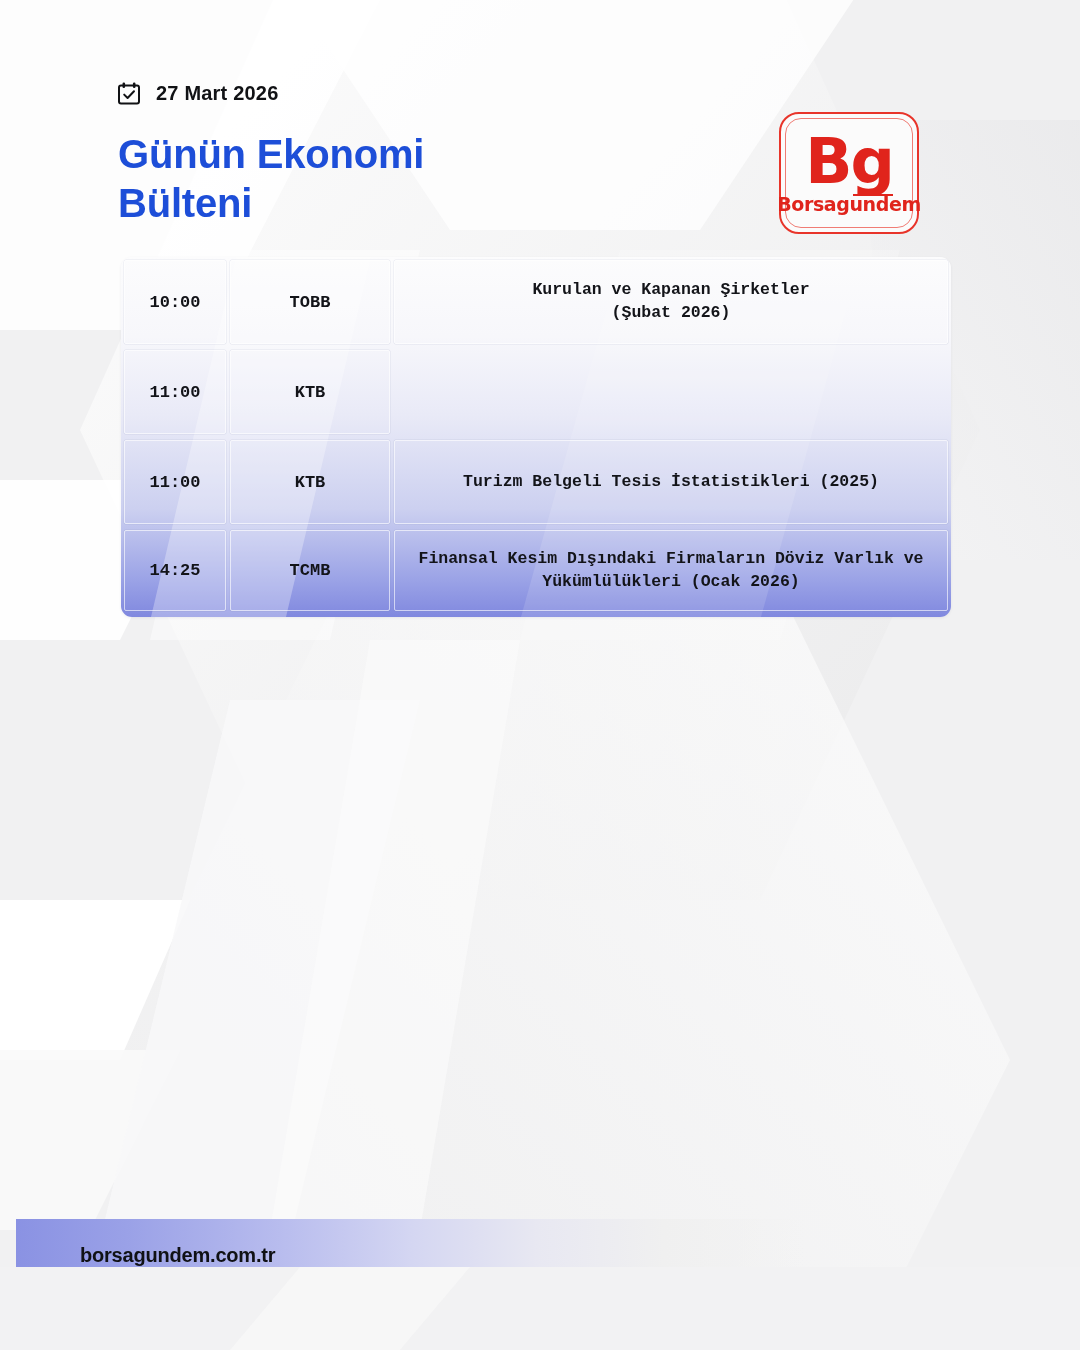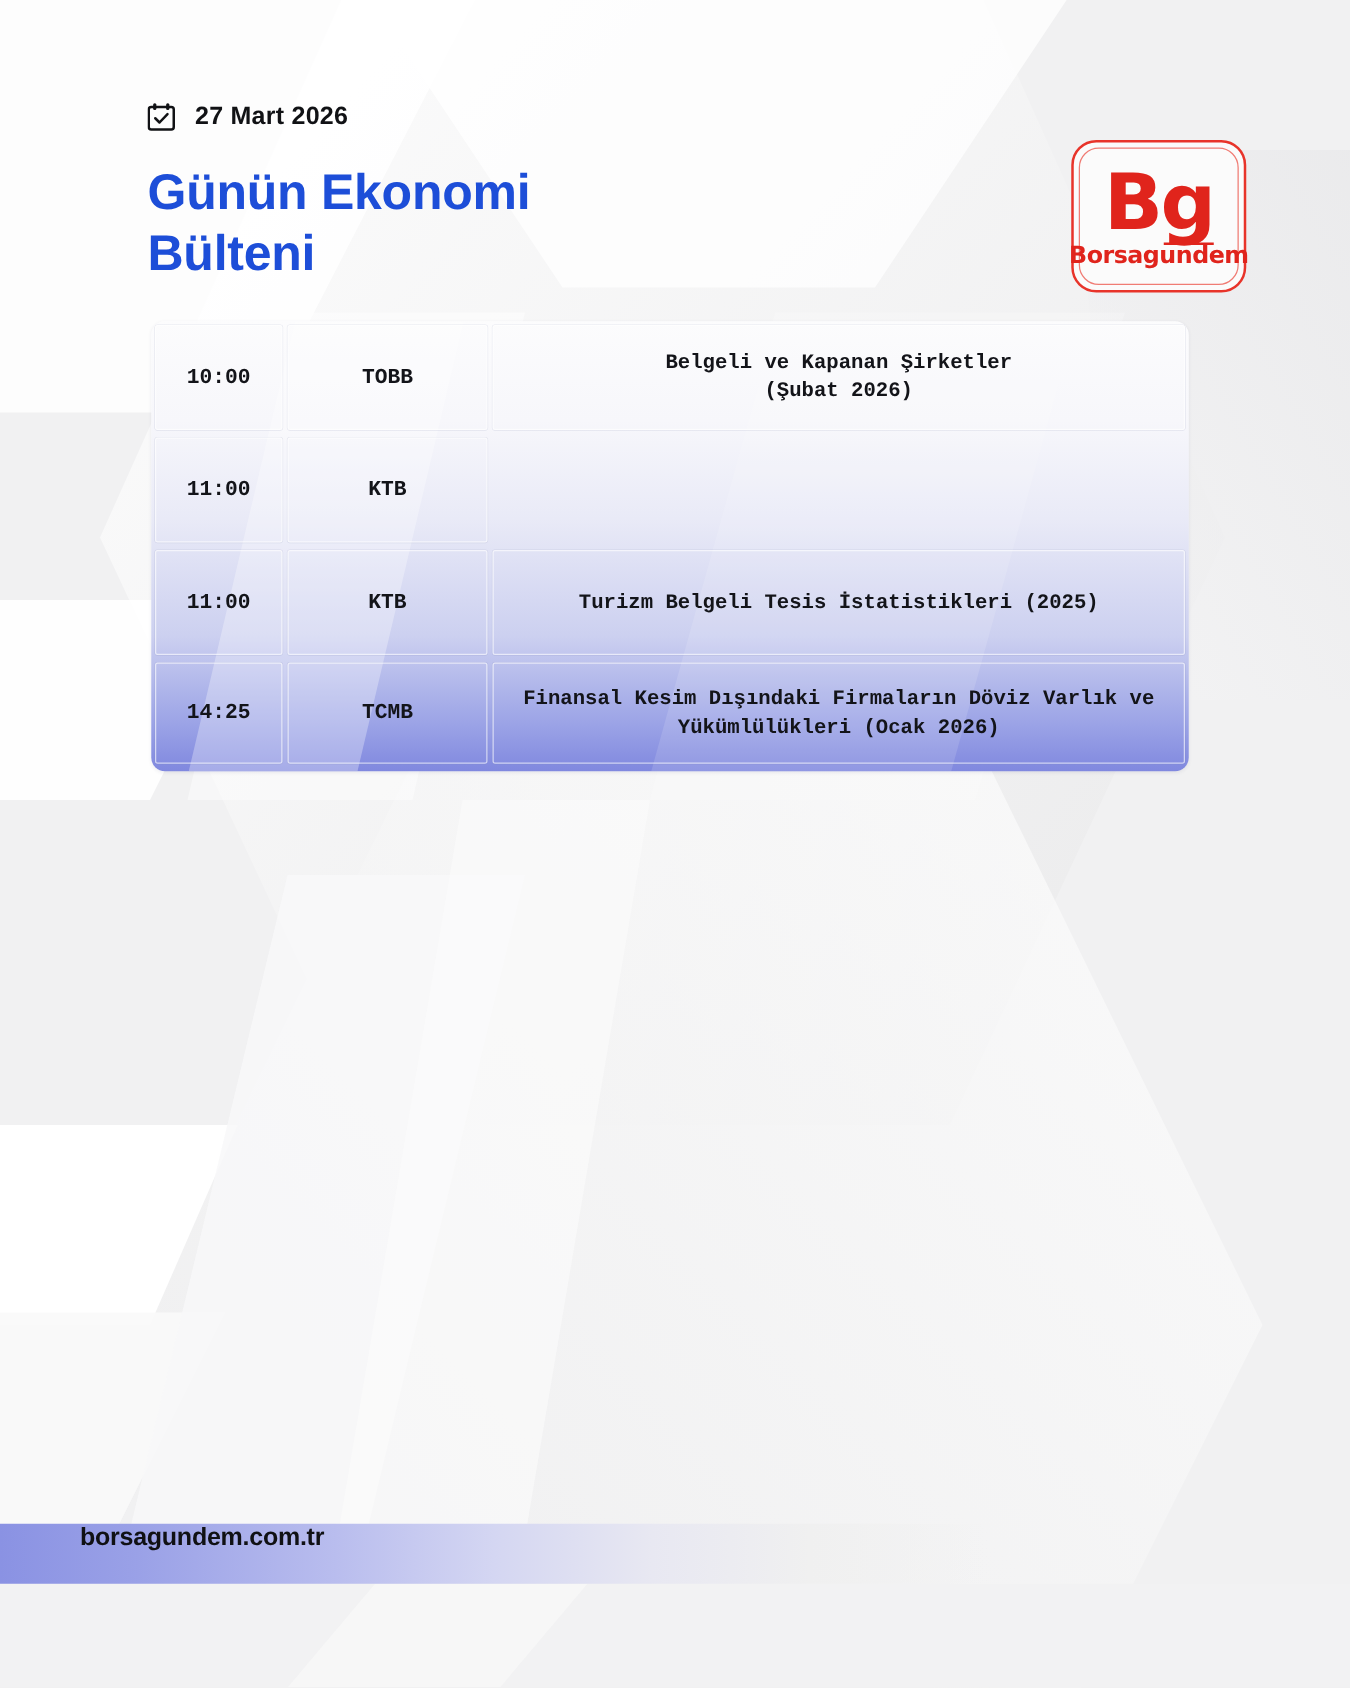--- a/index.html
+++ b/index.html
@@ -35,21 +35,21 @@
   }
   .title {
     margin-top:22px;
     font-size:40px; font-weight:bold; color:#1d4ed8;
     line-height:1.23; letter-spacing:-0.2px;
     max-width:430px;
   }
 
   
   .logo {
-    position:absolute; left:857px; top:112px;
+    position:absolute; left:779px; top:112px;
     width:140px; height:122px;
     border:2.5px solid #e8342a;
     border-radius:20px;
     background:#fbfbfb;
     display:flex; flex-direction:column;
     align-items:center; justify-content:center;
     padding-top:4px;
   }
   .logo-inner {
     position:absolute; inset:4px;
@@ -111,31 +111,31 @@
     font-weight:bold;
     position:relative;
     z-index:2;
   }
   .c-time { width:102px; font-size:17px; margin-left:3px; }
   .c-src  { width:160px; font-size:17px; }
   .c-desc { flex:1; font-size:16.5px; line-height:1.38; padding:0 18px; margin-right:3px; }
 
   
   .footer {
-    position:absolute; left:0; top:1219px;
+    position:absolute; left:16px; top:1219px;
     width:790px; height:48px;
     background:linear-gradient(90deg,
         #8a92e3 0%,
         #9aa1e7 14%,
         #b9bdee 34%,
         #d4d6f2 50%,
         #e8e8f2 66%,
         #f0f0f0 82%,
         rgba(241,241,242,0) 100%);
-    display:flex; align-items:flex-start;
+    display:flex; align-items:flex-end;
   }
   .footer-text {
     margin-left:64px;
     font-size:20px; font-weight:bold; color:#101114;
     letter-spacing:-0.2px;
   }
 </style>
 </head>
 <body>
 
@@ -215,21 +215,21 @@
         <polygon points="115,0 250,0 165,360 30,360" fill="#ffffff" opacity="0.30"></polygon>
         <polygon points="500,0 740,0 640,360 400,360" fill="#ffffff" opacity="0.13"></polygon>
       </svg>
     </div>
 
     <div class="row">
       <div class="cell c-time">10:00</div>
       <div class="cell c-src">TOBB</div>
       <div class="cell c-desc">
         <span>
-          <span>Belgeli ve Kapanan Şirketler</span><br>
+          <span>Kurulan ve Kapanan Şirketler</span><br>
           <span>(Şubat 2026)</span>
         </span>
       </div>
     </div>
 
     <div class="row">
       <div class="cell c-time">11:00</div>
       <div class="cell c-src">KTB</div>
     </div>
 

